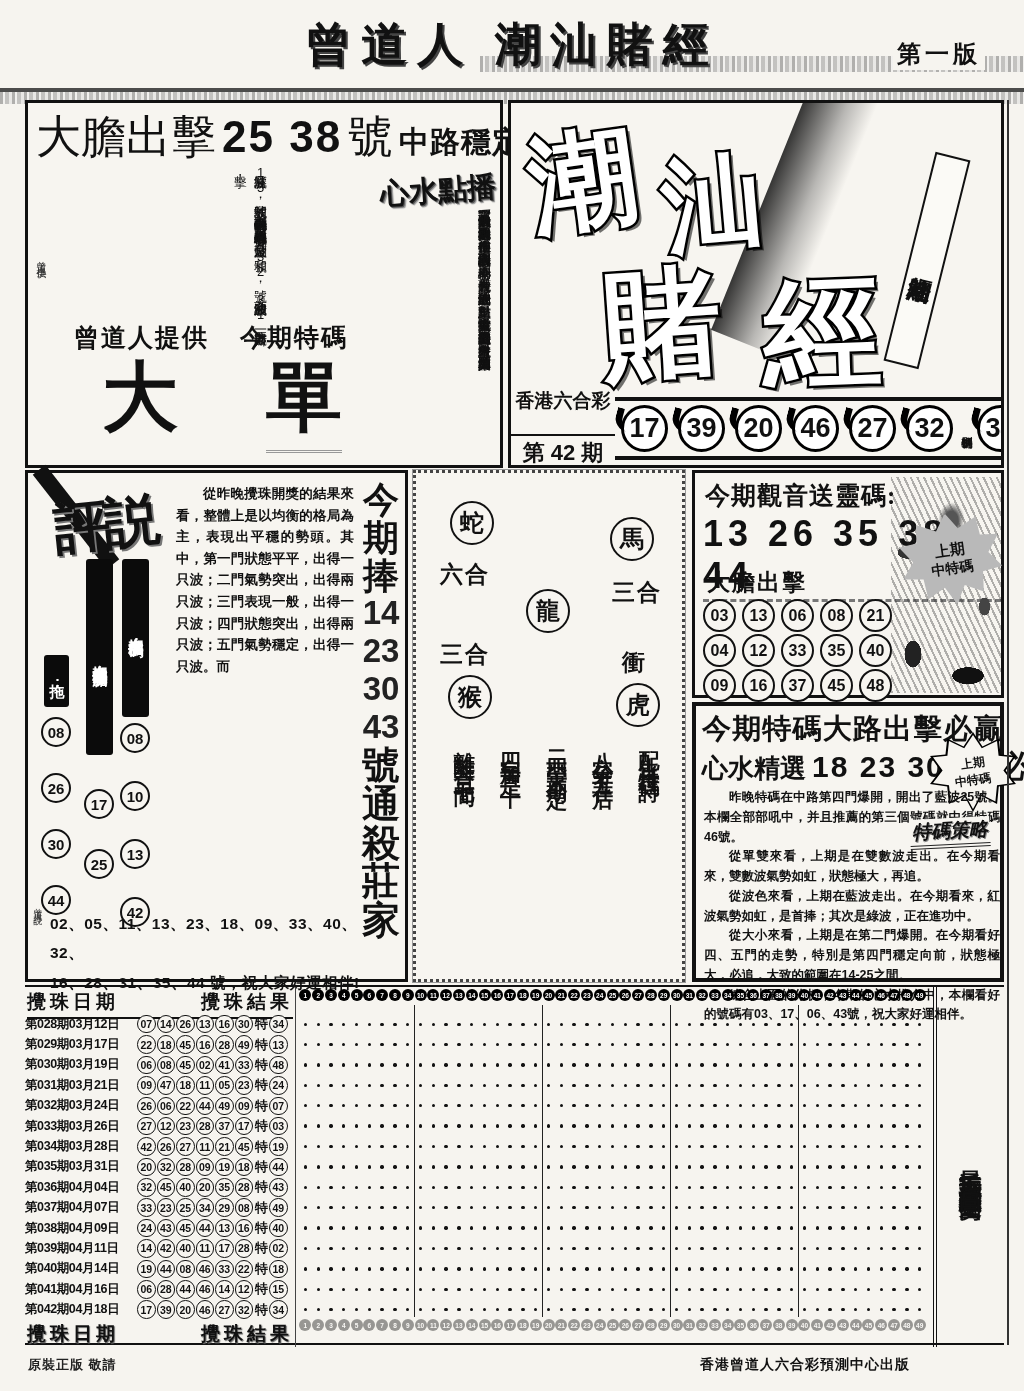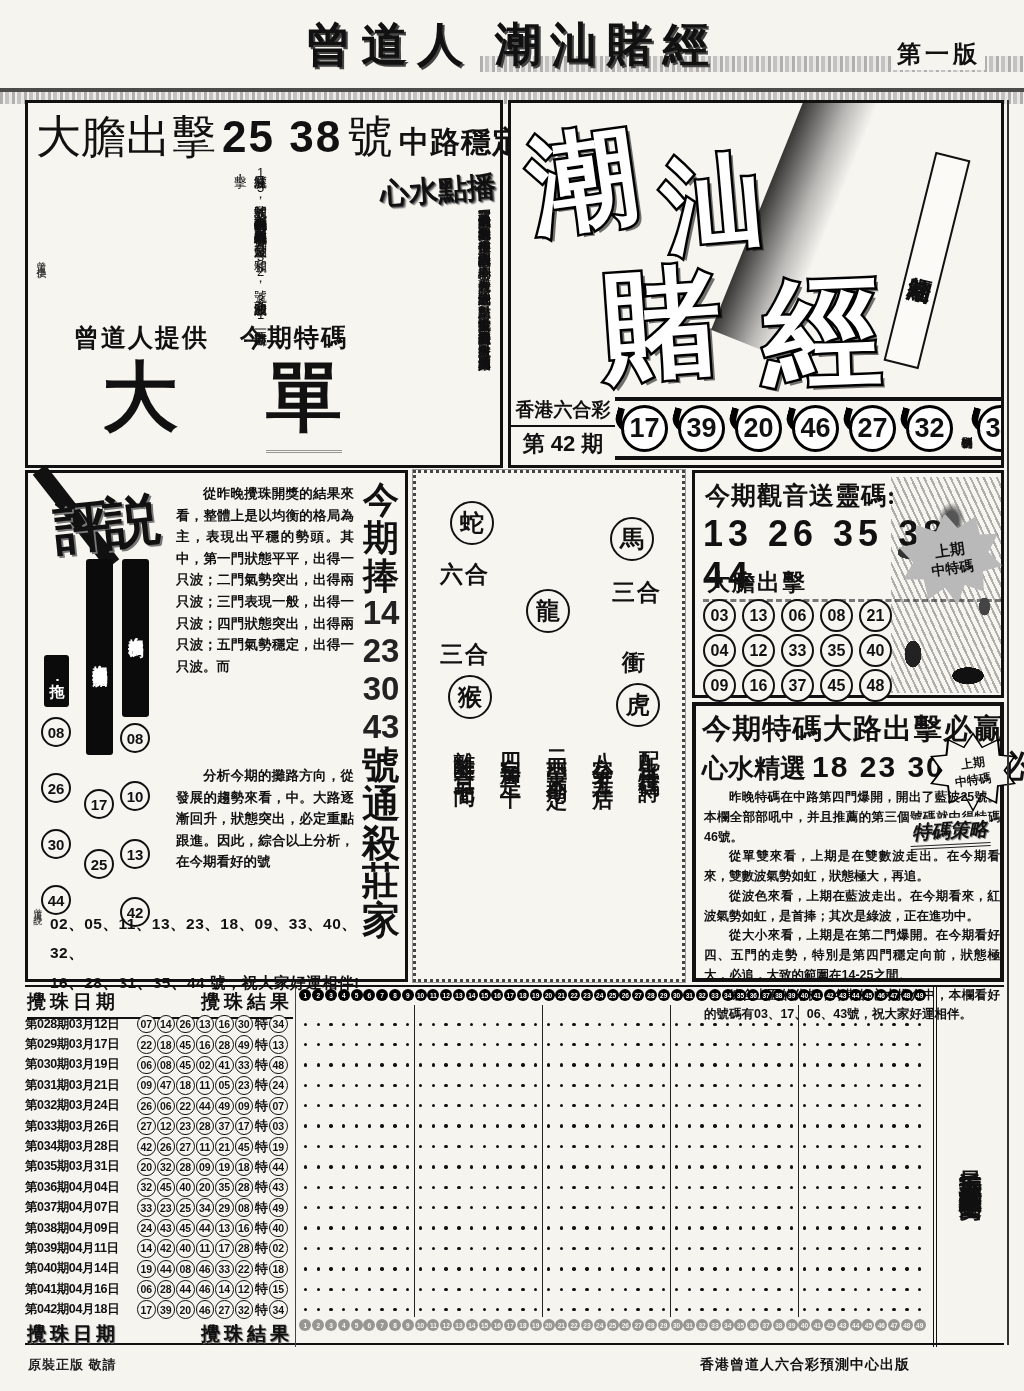--- a/index.html
+++ b/index.html
@@ -37,21 +37,21 @@
   #box-tr{left:508px;top:100px;width:496px;height:368px;overflow:hidden;}
   .logo-char{position:absolute;font-family:"Liberation Serif","DejaVu Serif",serif;font-weight:900;color:#fff;
              -webkit-text-stroke:5px #000;paint-order:stroke fill;text-shadow:4px 4px 0 rgba(0,0,0,.55);}
   #logo-streak{position:absolute;left:250px;top:-30px;width:70px;height:280px;transform:rotate(22deg);
                background:linear-gradient(90deg,rgba(20,20,20,.85),rgba(90,90,90,.4) 60%,transparent);}
   #logo-banner{position:absolute;left:398px;top:50px;width:36px;height:215px;border:2px solid #111;background:#fbfaf6;
                transform:rotate(14deg);display:flex;align-items:center;justify-content:center;
                font-size:23px;font-weight:700;font-family:"Liberation Serif","DejaVu Serif",serif;}
   #lotto-strip{position:absolute;left:0;bottom:0;width:100%;height:74px;display:flex;align-items:center;}
   #lotto-left{width:104px;text-align:center;flex:0 0 auto;}
-  #lotto-title{font-size:19px;font-weight:900;border-bottom:2px solid #111;padding-bottom:2px;}
+  #lotto-title{font-size:19px;font-weight:900;border-bottom:2px solid #111;padding-bottom:20px;}
   #lotto-issue{font-size:22px;font-weight:900;padding-top:2px;}
   #lotto-mid{flex:0 0 auto;display:flex;align-items:center;gap:5px;border-top:4px solid #111;border-bottom:4px solid #111;padding:4px 6px;}
   .ball{display:inline-flex;align-items:center;justify-content:center;border:3px solid #000;border-radius:50%;
         background:#fff;font-weight:900;position:relative;}
   .ball-l{width:47px;height:47px;font-size:27px;}
   .ball-l::before{content:"";position:absolute;left:-9px;top:1px;width:12px;height:22px;border-left:7px solid #000;
                   border-bottom-left-radius:14px;transform:rotate(15deg);}
   #lotto-spec-label{font-size:11px;font-weight:700;line-height:1.05;width:14px;}
   
   #box-review{left:25px;top:470px;width:383px;height:512px;}
@@ -245,21 +245,20 @@
     <div class="circle-col" id="circles-lianma">
         <span class="mini-ball">17</span>
         <span class="mini-ball">25</span>
       </div>
     <div class="circle-col" id="circles-pingma">
         <span class="mini-ball">08</span>
         <span class="mini-ball">10</span>
         <span class="mini-ball">13</span>
         <span class="mini-ball">42</span>
       </div>
-    <div id="review-para2">分析今期的攤路方向，從發展的趨勢來看，中。大路逐漸回升，狀態突出，必定重點跟進。因此，綜合以上分析，在今期看好的號</div>
     <div id="review-numbers">
       <div>02、05、11、13、23、18、09、33、40、32、</div>
       <div>16、28、31、35、44 號，祝大家好運相伴!</div>
     </div>
     <div id="review-signature" class="vtext">曾道人評說</div>
   </div>
 
   <div class="box" id="box-zodiac">
     <div class="zball" style="left:34px;top:28px;">蛇</div>
     <div class="zlabel" style="left:24px;top:86px;">六合</div>

